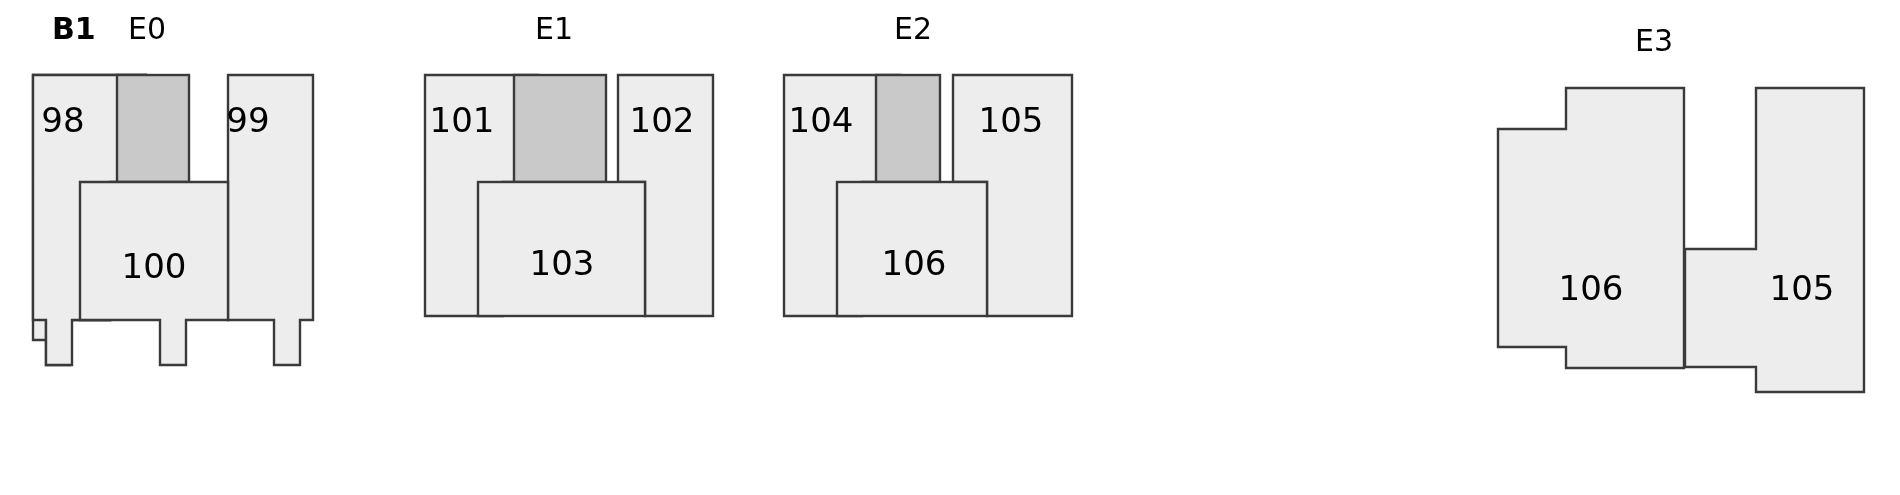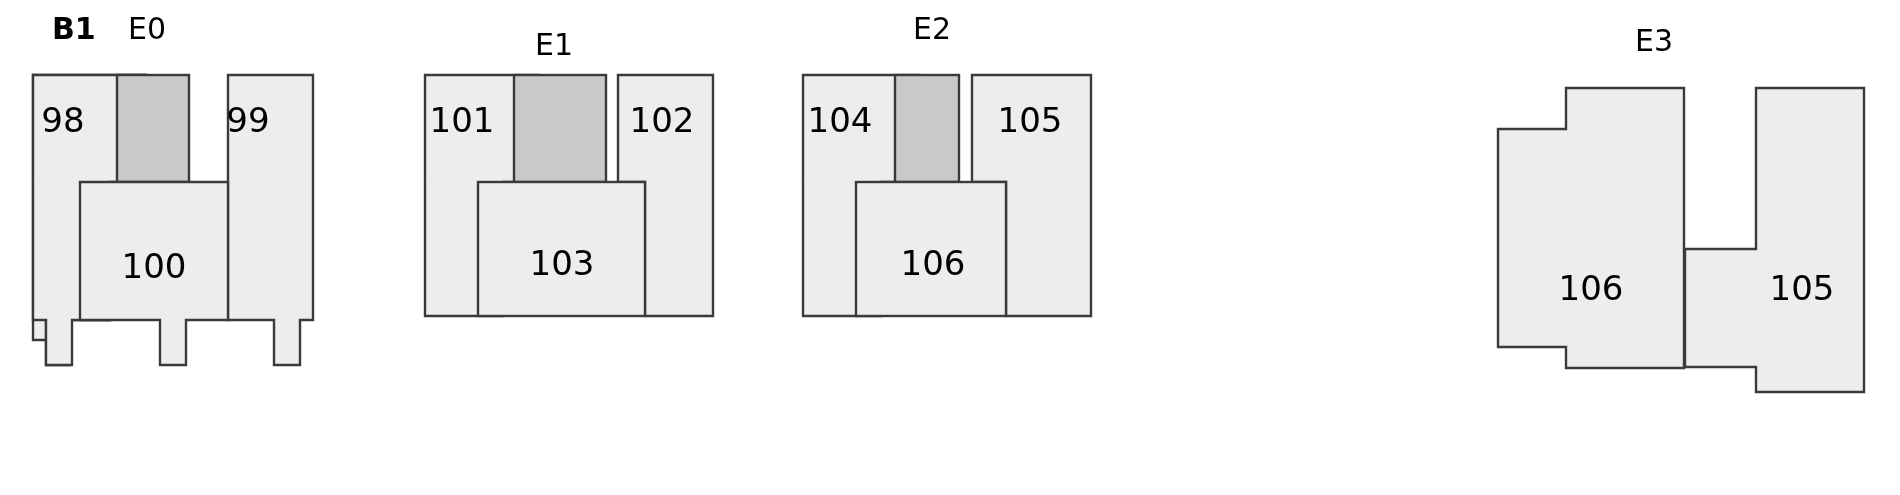--- a/index.html
+++ b/index.html
@@ -83,38 +83,38 @@
 
       <rect class="cell-shape shade-dark" x="117" y="15" width="72" height="107"></rect>
 
       <path class="cell-shape" d="M 80,122 L 228,122 L 228,260 L 186,260 L 186,305 L 160,305
                L 160,260 L 80,260 Z"></path>
       <text class="cell-label" x="154" y="208">100</text>
     </svg>
   </div>
 
   <div class="panel" style="left:400px; width:420px; height:495px;">
-    <div class="panel-title" style="left:135px; width:100px;margin-top:16px;">E1</div>
+    <div class="panel-title" style="left:135px; width:100px;">E1</div>
 
     <svg class="panel-svg" width="420" height="340" viewBox="0 0 420 340" xmlns="http://www.w3.org/2000/svg">
 
       <path class="cell-shape" d="M 25,15 L 138,15 L 138,122 L 103,122 L 103,256 L 25,256 Z"></path>
       <text class="cell-label" x="62" y="62">101</text>
 
       <path class="cell-shape" d="M 218,15 L 313,15 L 313,256 L 245,256 L 245,122 L 218,122 Z"></path>
       <text class="cell-label" x="262" y="62">102</text>
 
       <rect class="cell-shape shade-dark" x="114" y="15" width="92" height="107"></rect>
 
       <rect class="cell-shape" x="78" y="122" width="167" height="134"></rect>
       <text class="cell-label" x="162" y="205">103</text>
     </svg>
   </div>
 
-  <div class="panel" style="left:778px; width:420px; height:373px;">
+  <div class="panel" style="left:759px; width:420px; height:373px;">
     <div class="panel-title" style="left:135px; width:100px;">E2</div>
 
     <svg class="panel-svg" width="420" height="340" viewBox="0 0 420 340" xmlns="http://www.w3.org/2000/svg">
 
       <path class="cell-shape" d="M 25,15 L 141,15 L 141,122 L 103,122 L 103,256 L 25,256 Z"></path>
       <text class="cell-label" x="62" y="62">104</text>
 
       <path class="cell-shape" d="M 194,15 L 313,15 L 313,256 L 228,256 L 228,122 L 194,122 Z"></path>
       <text class="cell-label" x="252" y="62">105</text>
 

